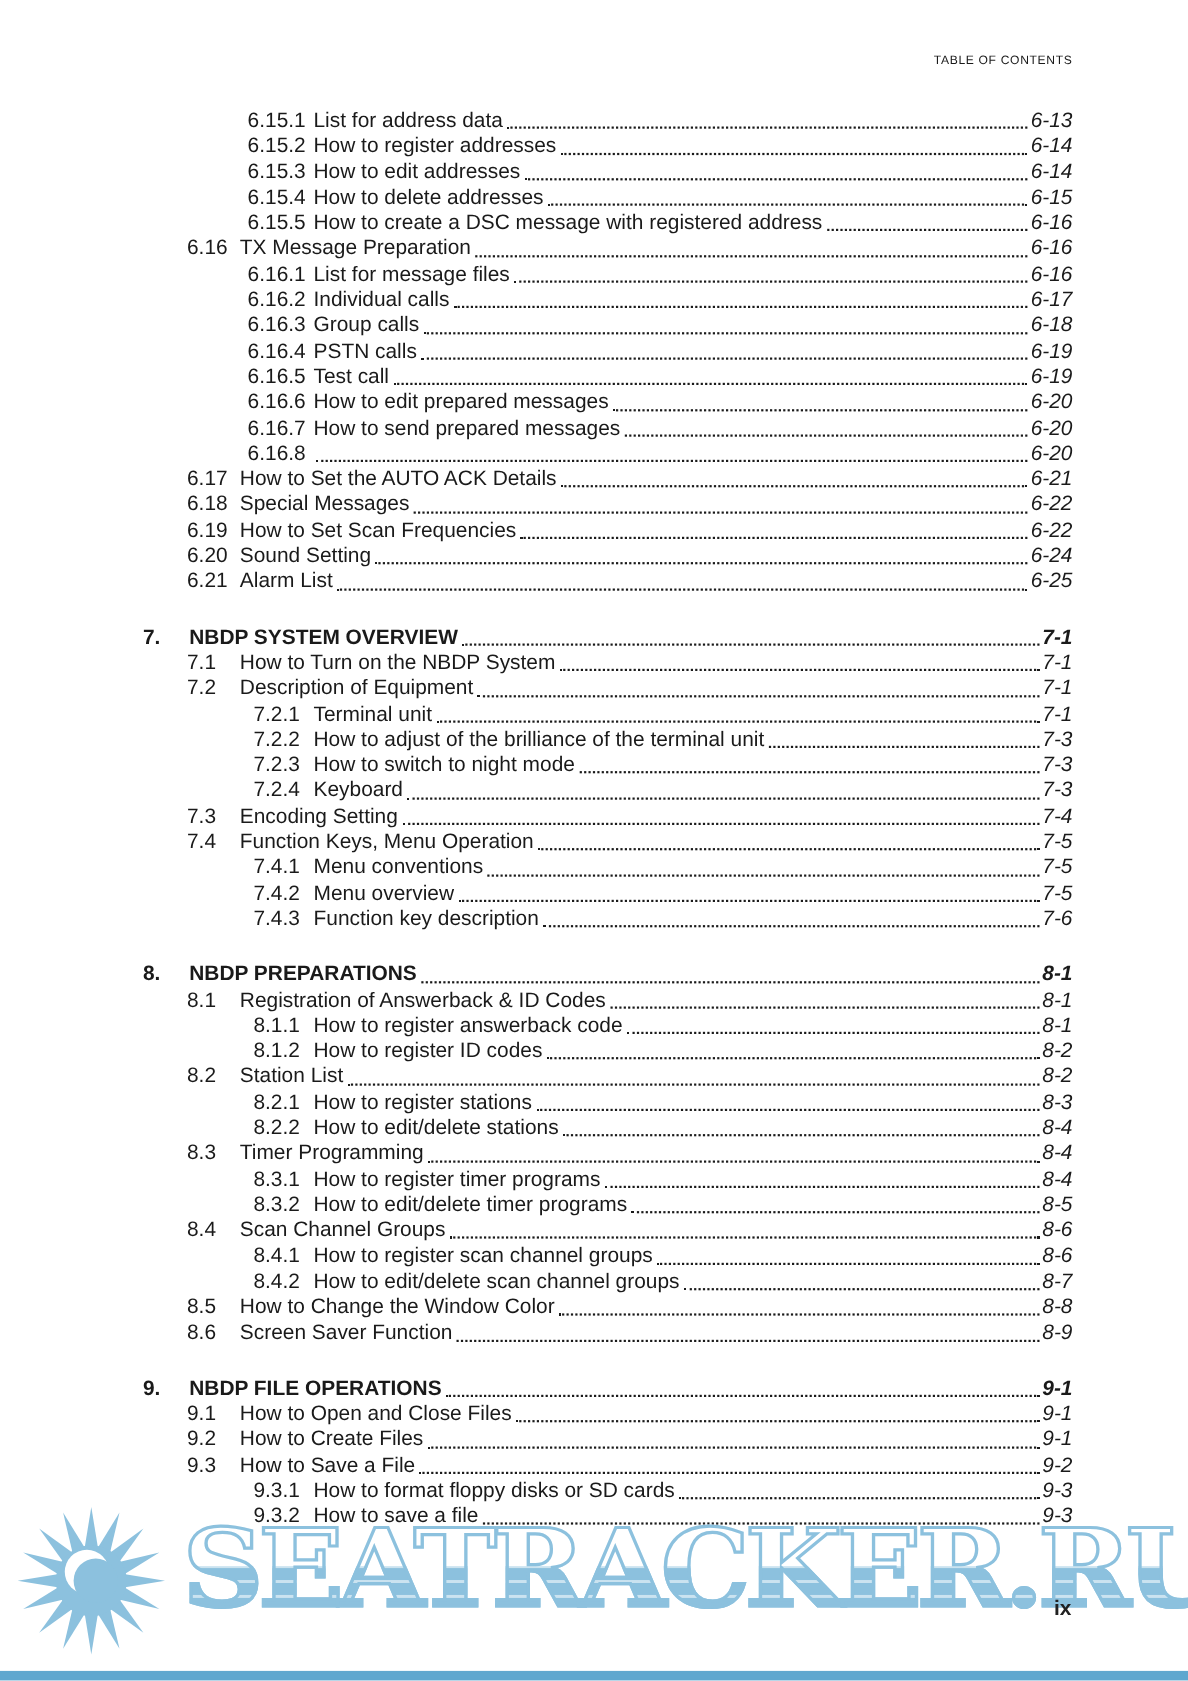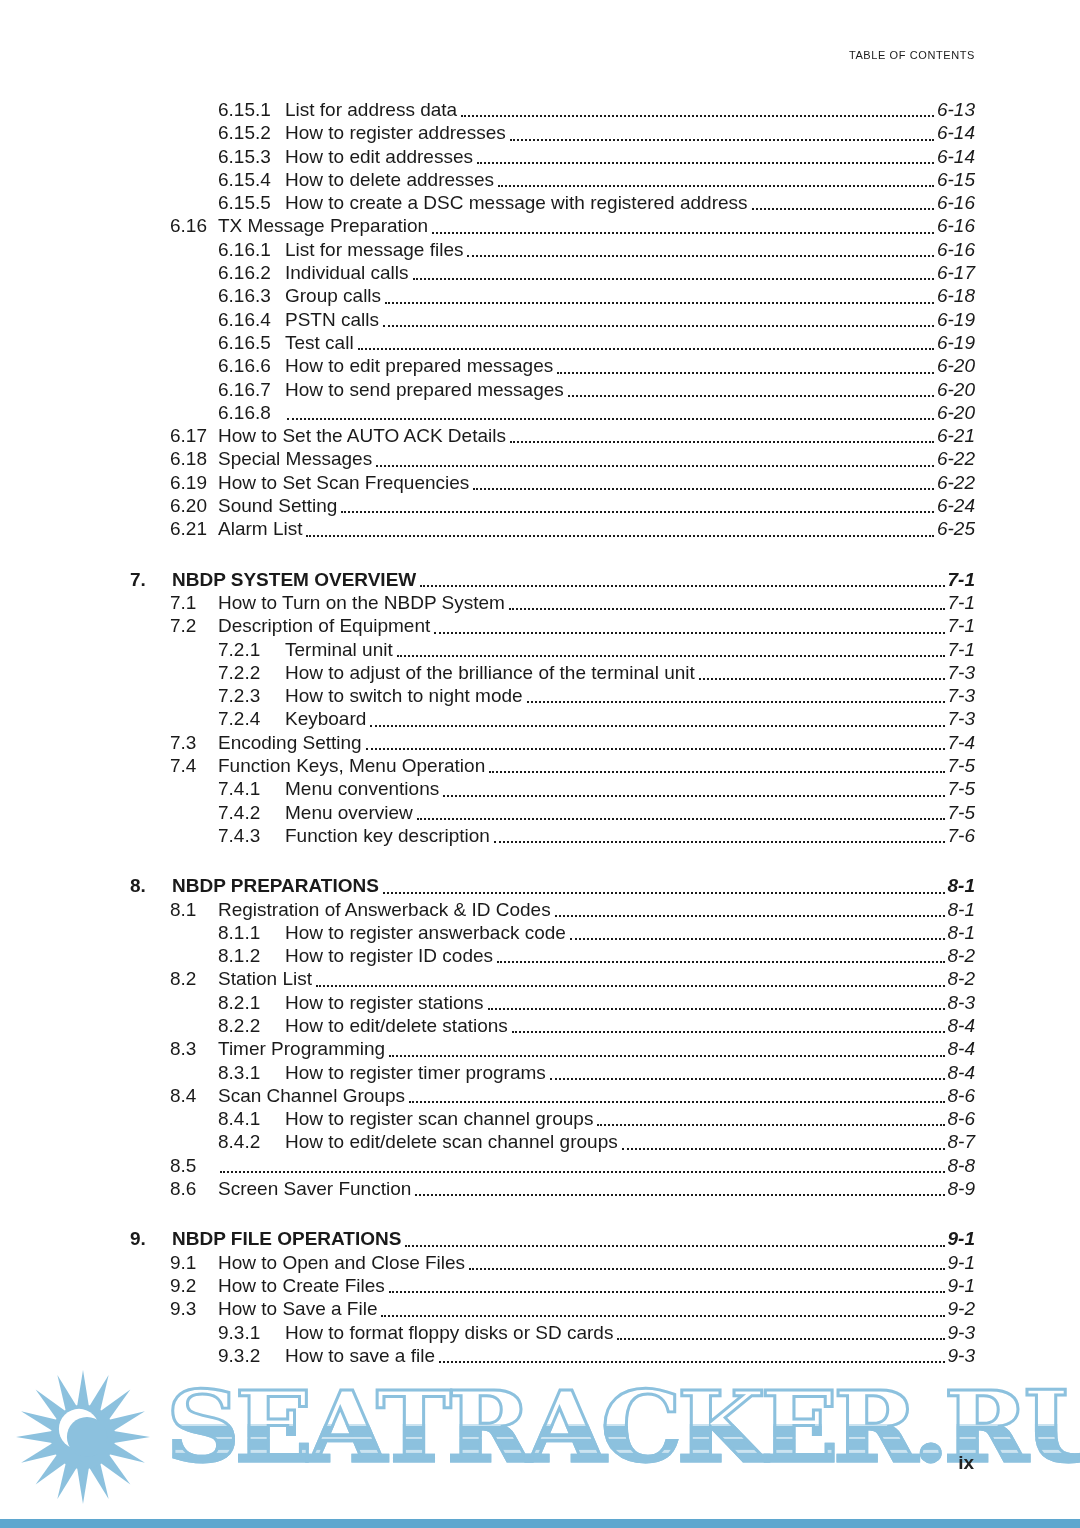--- a/index.html
+++ b/index.html
@@ -42,21 +42,21 @@
   .toc-row .label { flex:none; padding-right:2px; }
   .toc-row .leader {
     flex:1 1 auto;
     min-width:12px;
     align-self:flex-end;
     border-bottom:2px dotted #1a1a1a;
     margin:0 3px 4px 2px;
   }
   .toc-row .pageno { flex:none;font-style:italic; }
 
-  .level-3 .num { margin-left:218px; width:67px; }
+  .level-3 .num { margin-left:218px; width:67px;text-align:center; }
   .level-2 .num { margin-left:170px; width:48px; }
   .level-1 .num { margin-left:130px; width:42px; }
 
   .chapter { font-weight:bold; margin-top:27px; }
   .chapter .leader { border-bottom-width:2.5px; }
 
   
   .watermark {
     position:absolute;
     left:0;
@@ -349,40 +349,47 @@
         <span class="label">Timer Programming</span>
         <span class="leader"></span>
         <span class="pageno">8-4</span>
       </div>
       <div class="toc-row level-3">
         <span class="num">8.3.1</span>
         <span class="label">How to register timer programs</span>
         <span class="leader"></span>
         <span class="pageno">8-4</span>
       </div>
+      <div class="toc-row level-3">
+        <span class="num">8.3.2</span>
+        <span class="label">How to edit/delete timer programs</span>
+        <span class="leader"></span>
+        <span class="pageno">8-5</span>
+      </div>
       <div class="toc-row level-2">
         <span class="num">8.4</span>
         <span class="label">Scan Channel Groups</span>
         <span class="leader"></span>
         <span class="pageno">8-6</span>
       </div>
       <div class="toc-row level-3">
         <span class="num">8.4.1</span>
         <span class="label">How to register scan channel groups</span>
         <span class="leader"></span>
         <span class="pageno">8-6</span>
       </div>
       <div class="toc-row level-3">
         <span class="num">8.4.2</span>
         <span class="label">How to edit/delete scan channel groups</span>
         <span class="leader"></span>
         <span class="pageno">8-7</span>
       </div>
       <div class="toc-row level-2">
         <span class="num">8.5</span>
+        <span class="label">How to Change the Window Color</span>
         <span class="leader"></span>
         <span class="pageno">8-8</span>
       </div>
       <div class="toc-row level-2">
         <span class="num">8.6</span>
         <span class="label">Screen Saver Function</span>
         <span class="leader"></span>
         <span class="pageno">8-9</span>
       </div>
       <div class="toc-row level-1 chapter">

